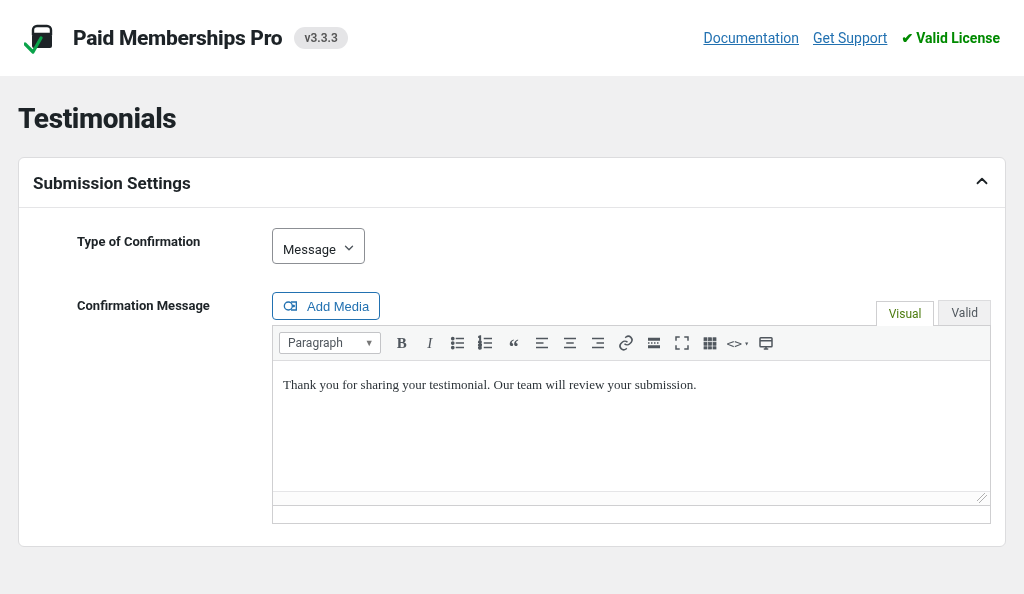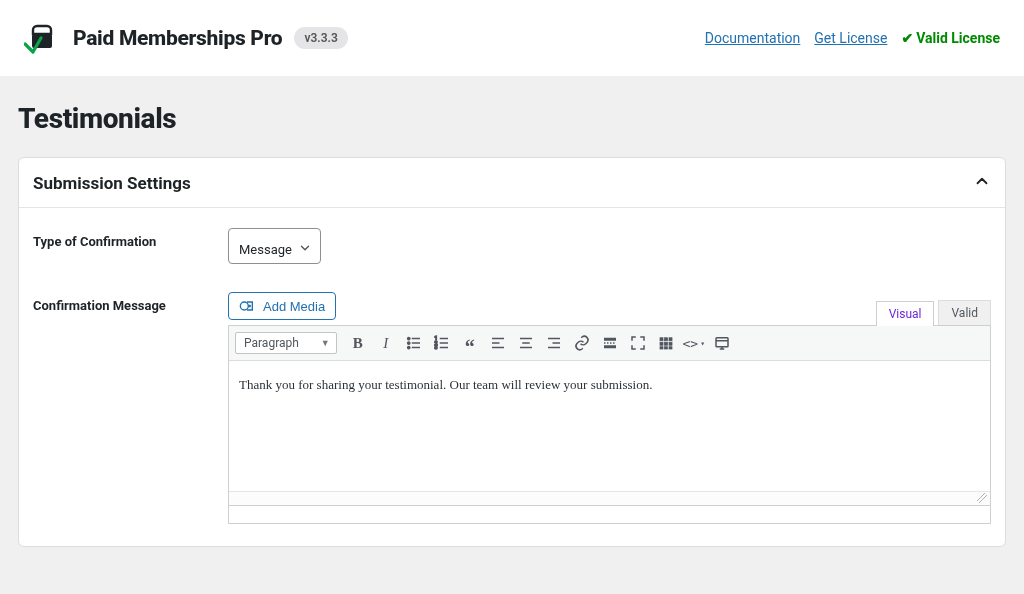--- a/index.html
+++ b/index.html
@@ -51,21 +51,21 @@
       padding: 14px 14px;
       border-bottom: 1px solid #e5e5e7;
       cursor: pointer;
     }
     .panel-head h2 { font-size: 17px; font-weight: 700; }
 
     .panel-body { padding: 20px 14px 22px; }
 
     .field-row { display: flex; margin-bottom: 28px; }
     .field-row:last-child { margin-bottom: 0; }
-    .field-label { flex: 0 0 195px; font-weight: 700; font-size: 13px; padding-top: 6px; }
+    .field-label { flex: 0 0 195px; font-weight: 700; font-size: 13px; padding-top: 6px; margin-left: 44px; }
     .field-control { flex: 1; }
 
     .select-wrap {
       display: inline-flex;
       align-items: center;
       border: 1px solid #8c8f94;
       border-radius: 4px;
       padding: 12px 8px 5px 10px;
       background: #fff;
       font-size: 13px;
@@ -91,21 +91,21 @@
     .editor-tabs { display: flex; gap: 4px; }
     .ed-tab {
       border: 1px solid #dcdcde;
       border-bottom: none;
       background: #f0f0f1;
       padding: 5px 12px;
       font-size: 12px;
       cursor: pointer;
       color: #50575e;
     }
-    .ed-tab.active { background: #fff; color: #6d28d9; border-color: #cfcfd1; position: relative; top: 1px; }
+    .ed-tab.active { background: #fff; color: #4d7c0f; border-color: #cfcfd1; position: relative; top: 1px; }
 
     .editor-box { border: 1px solid #cfcfd1; background: #fff; }
     .toolbar {
       display: flex;
       align-items: center;
       gap: 2px;
       background: #f6f7f7;
       border-bottom: 1px solid #dcdcde;
       padding: 4px 6px;
     }
@@ -170,21 +170,21 @@
         <path d="M13 4 h10 a4 4 0 0 1 4 4 v4 h-18 v-4 a4 4 0 0 1 4 -4 z" fill="none" stroke="#1d2327" stroke-width="2.4"></path>
         <rect x="8" y="12" width="20" height="14" rx="2" fill="#1d2327"></rect>
         <path d="M1 22 L9 30 L17 16" fill="none" stroke="#0aa34a" stroke-width="3.2" stroke-linecap="round" stroke-linejoin="round"></path>
       </svg>
       <span class="brand-text">Paid Memberships Pro</span>
     </div>
     <span class="version-badge">v3.3.3</span>
   </div>
   <div class="header-links">
     <a href="#">Documentation</a>
-    <a href="#">Get License</a>
+    <a href="#">Get Support</a>
     <span class="license">
       <span class="chk">✔</span>
       <span>Valid License</span>
     </span>
   </div>
 </div>
 
 <div class="page-wrap">
   <h1 class="page-title">Testimonials</h1>
 

